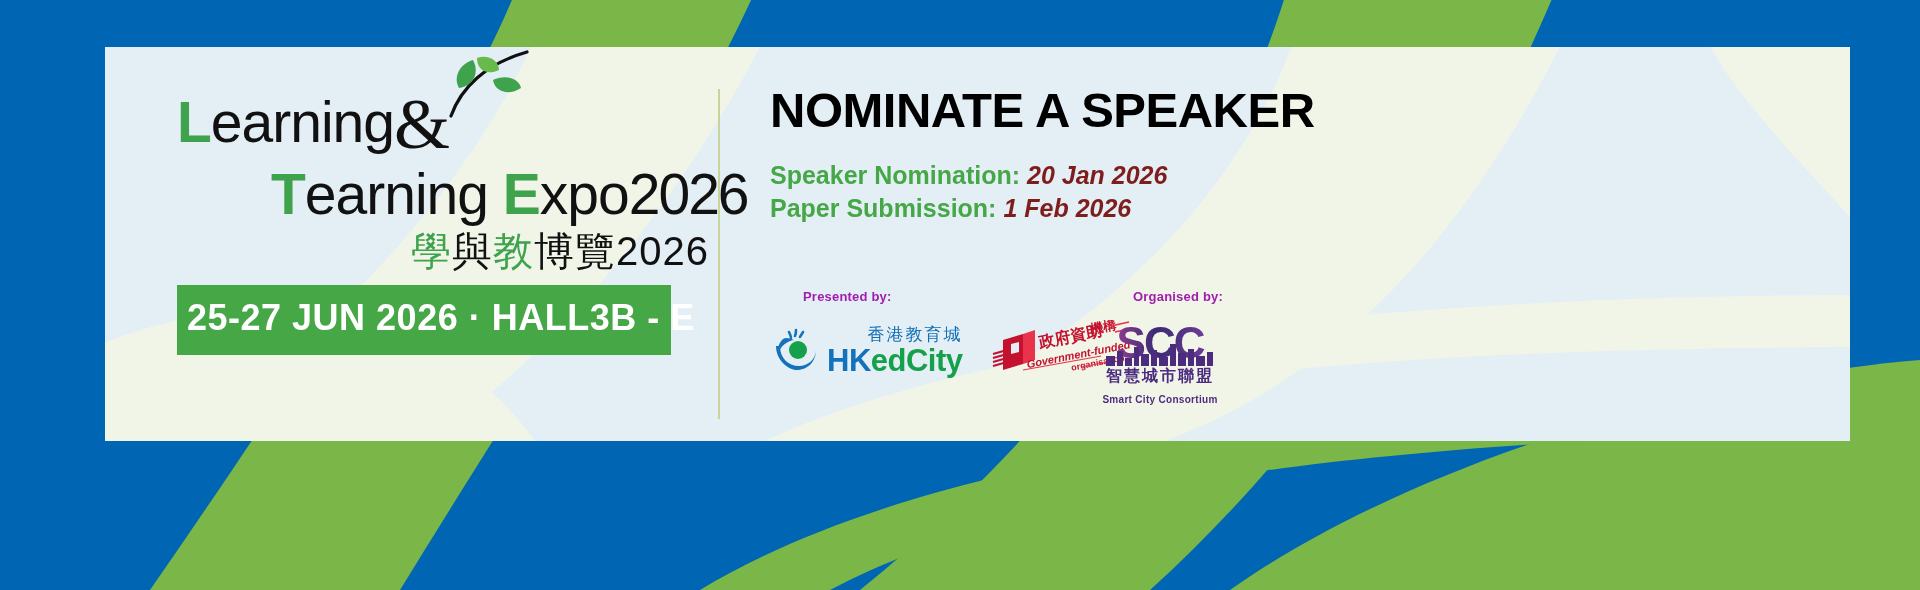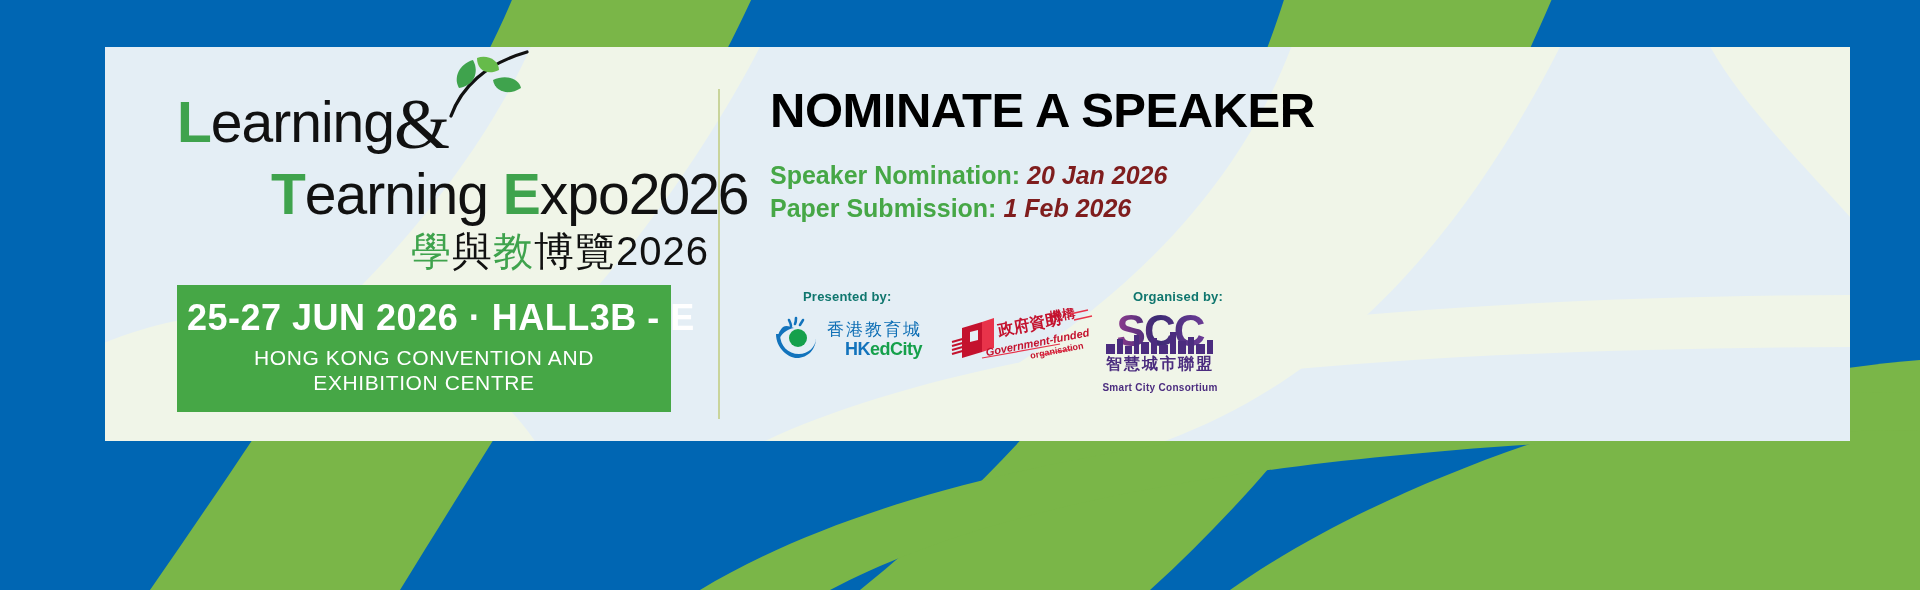--- a/index.html
+++ b/index.html
@@ -133,33 +133,33 @@
   .dl-value { color: #7f1d1d; font-style: italic; }
 
   
   #partners { position: absolute; left: 665px; top: 242px; width: 1020px; }
   .partner-group { position: absolute; top: 0; }
   #presented-group { left: 0; }
   #organised-group { left: 330px; }
   .by-label {
     font-size: 13px;
     font-weight: 700;
-    color: #0f766e;
+    color: #a21caf;
     letter-spacing: 0.2px;
-    margin-bottom: 4px;
+    margin-bottom: 16px;
     padding-left: 33px;
   }
   .logo-row { display: flex; align-items: flex-end; gap: 26px; }
 
   
   #hkedcity { display: flex; align-items: center; gap: 7px; text-align: right; }
   #hkec-mark { width: 50px; height: 50px; flex: none; }
   #hkec-text { line-height: 1; }
   #hkec-cn { font-size: 17px; color: #0F6FB5; letter-spacing: 2px; font-weight: 500; }
-  #hkec-en { font-size: 18px; font-weight: 700; letter-spacing: -0.5px; margin-top: 2px; }
+  #hkec-en { font-size: 31px; font-weight: 700; letter-spacing: -0.5px; margin-top: 2px; }
   #hkec-en .hk { color: #1273BC; }
   #hkec-en .ed { color: #15A04B; }
 
   
   #gov-logo { width: 148px; height: 56px; }
 
   
   #scc { width: 120px; text-align: center; }
   #scc svg { display: block; }
   #scc-cn {
@@ -221,24 +221,20 @@
           </span>
         </div>
 
         <div class="logo-line" id="logo-line2"><span class="cap-green">T</span><span>earning</span><span>&nbsp;</span><span class="cap-green">E</span><span>xpo</span><span class="yr">2026</span></div>
 
         <div id="logo-cn"><span class="g">學</span><span>與</span><span class="g">教</span><span>博覽</span><span>2026</span></div>
       </div>
 
       <div id="date-banner">
         <div id="date-line">25-27 JUN 2026 · HALL3B - E</div>
-        <div id="venue-line">
-          <div>HONG KONG CONVENTION AND</div>
-          <div>EXHIBITION CENTRE</div>
-        </div>
       </div>
 
       <div id="right-block">
         <div id="headline">
           <div>NOMINATE A SPEAKER</div>
         </div>
 
         <div id="deadlines">
           <div class="deadline-row"><span class="dl-label">Speaker Nomination:</span><span>&nbsp;</span><span class="dl-value">20 Jan 2026</span></div>
           <div class="deadline-row"><span class="dl-label">Paper Submission:</span><span>&nbsp;</span><span class="dl-value">1 Feb 2026</span></div>

